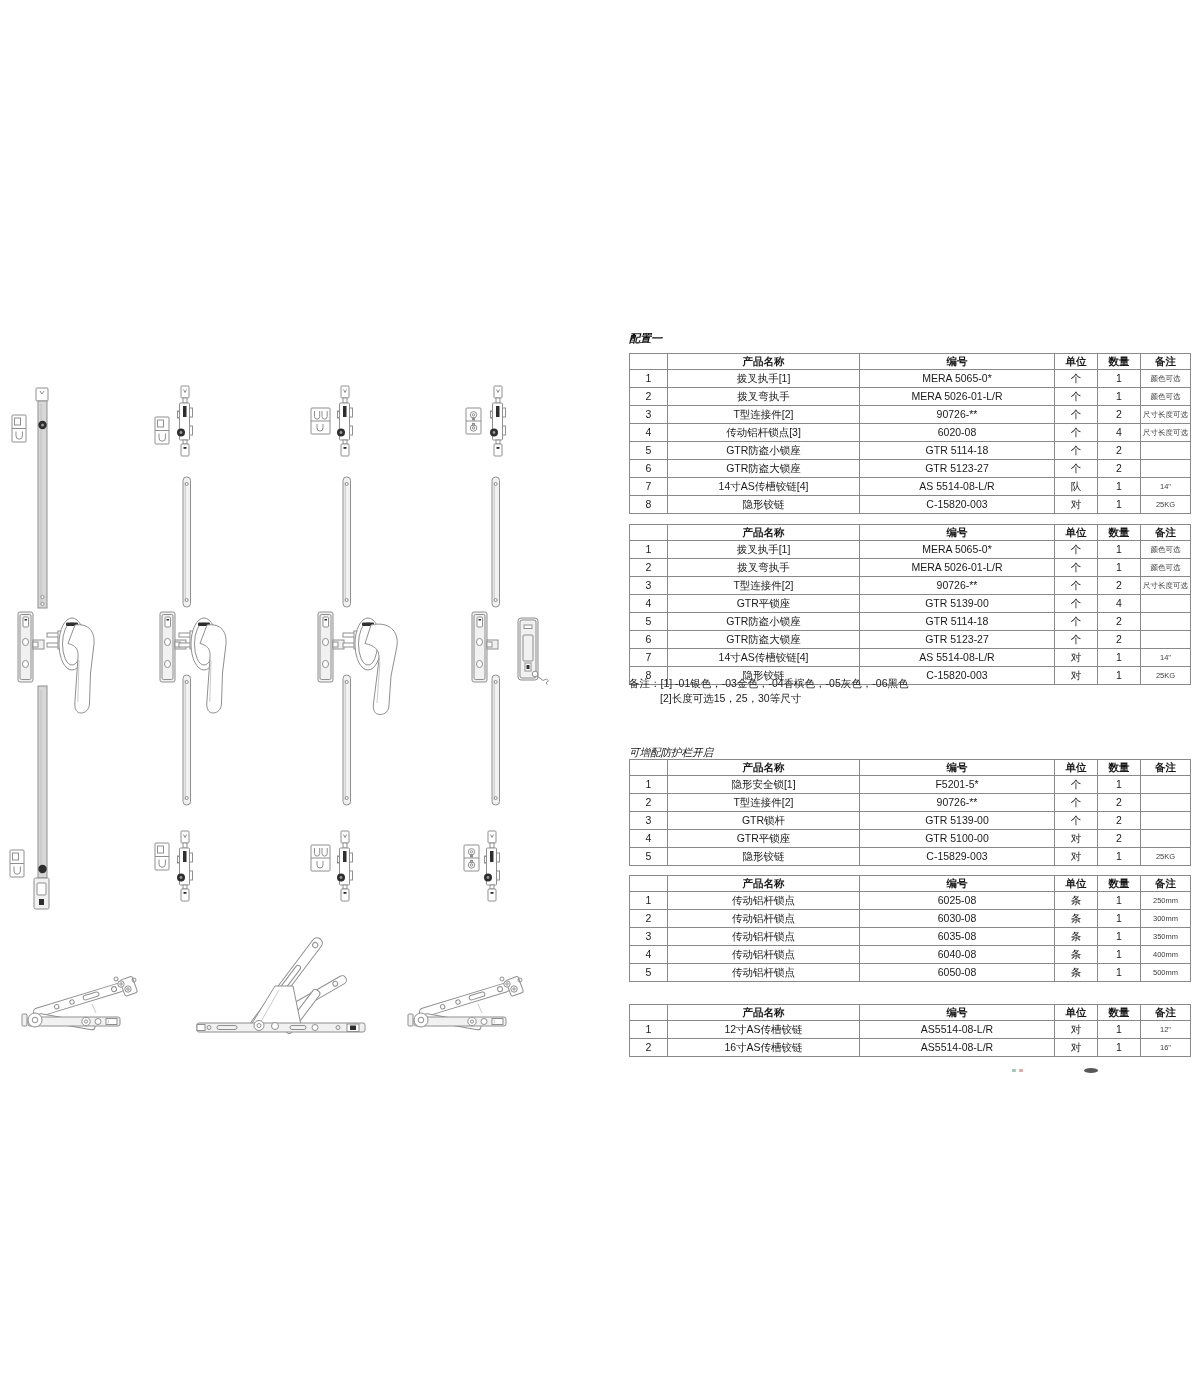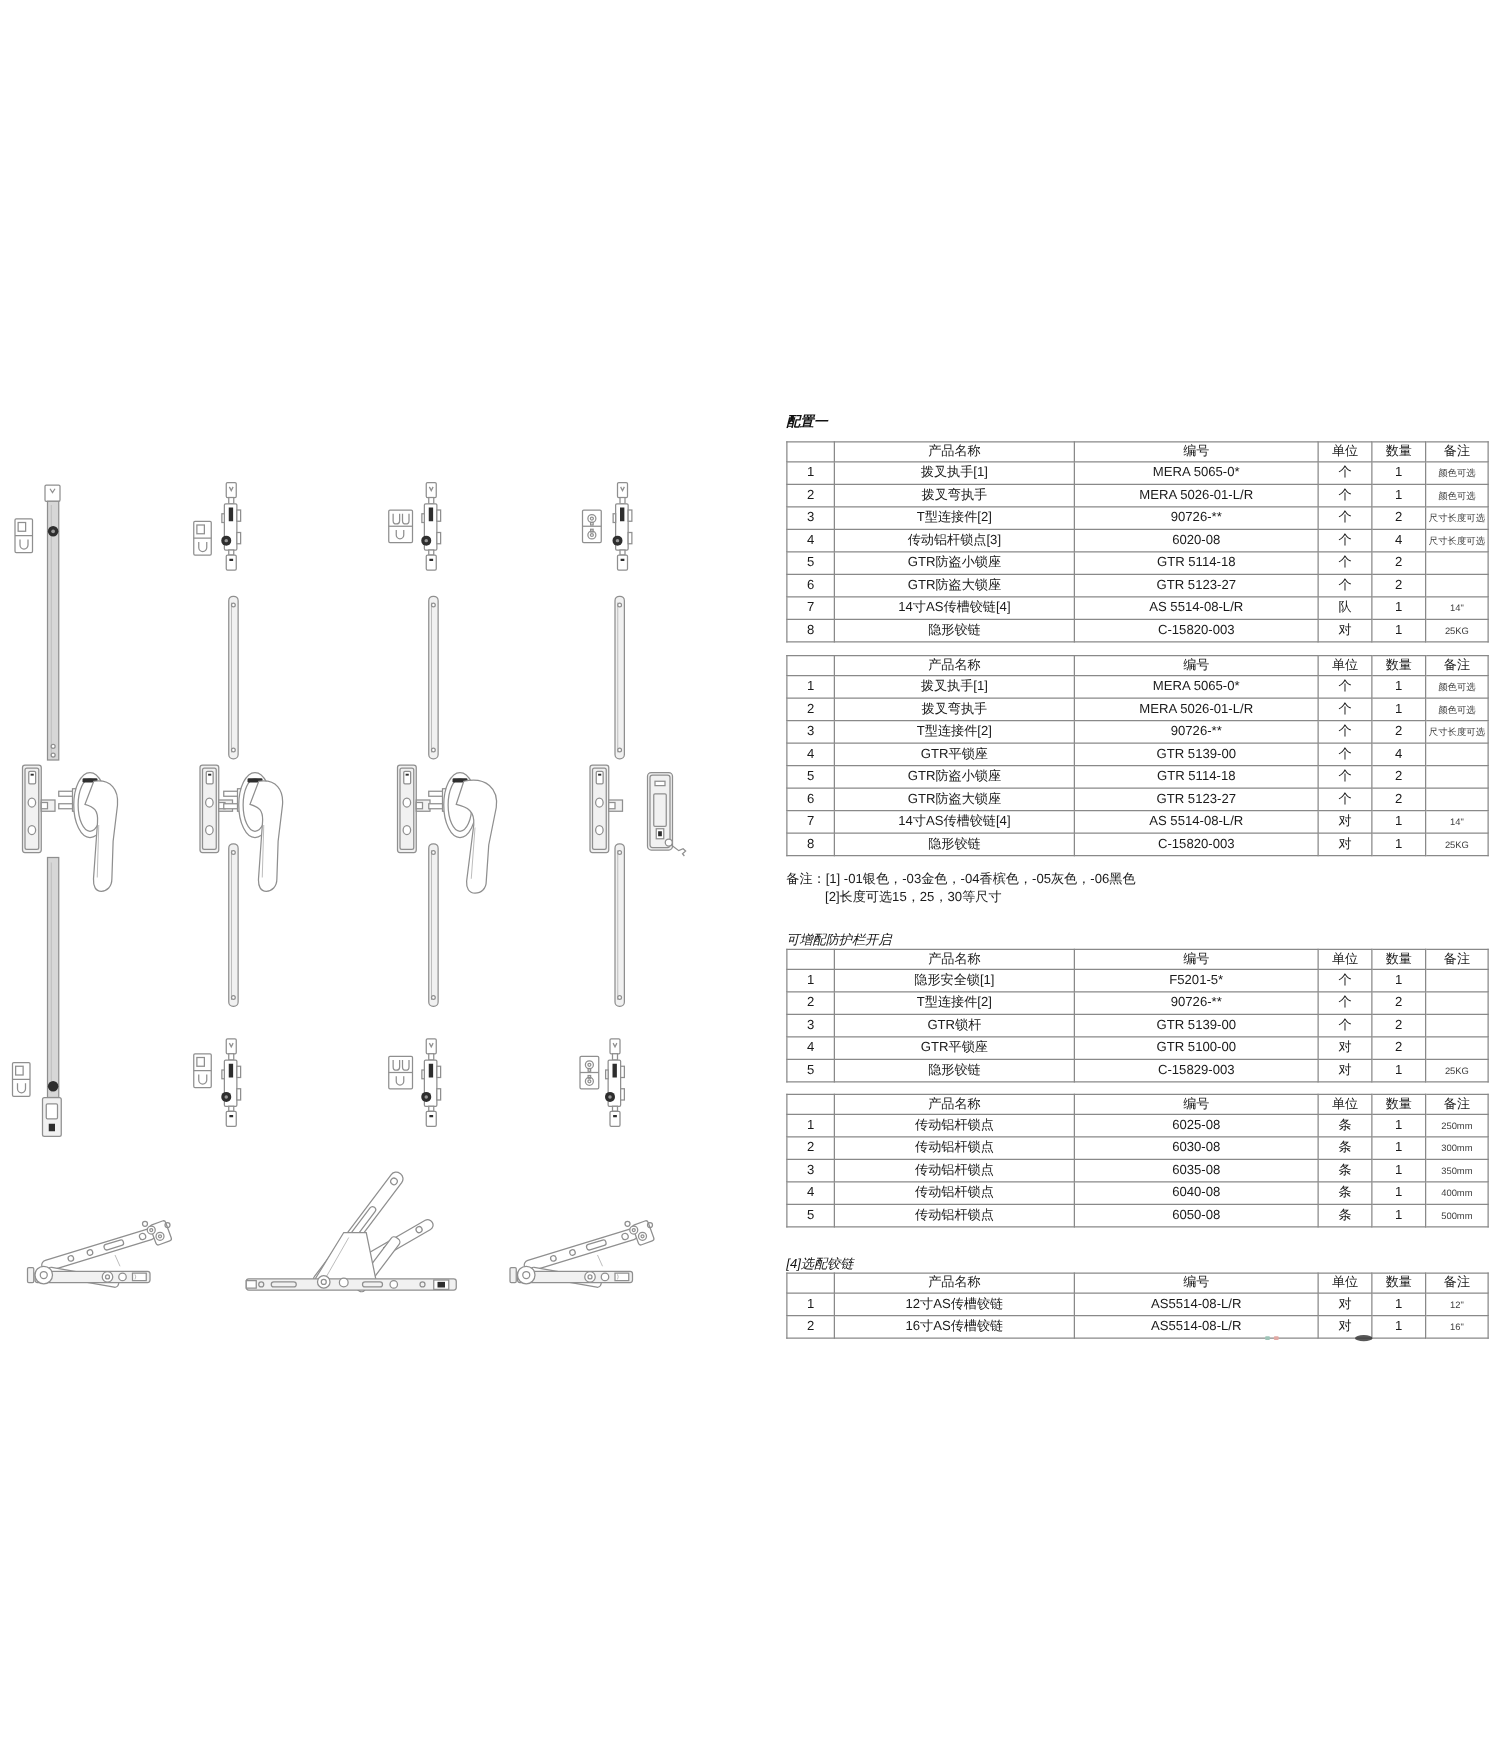--- a/index.html
+++ b/index.html
@@ -5,27 +5,27 @@
   html,body{margin:0;padding:0;background:#fff;}
   .page{position:relative;width:1200px;height:1400px;background:#ffffff;overflow:hidden;
         font-family:"Liberation Sans",sans-serif;color:#1a1a1a;}
 
   
   .section{position:absolute;left:629px;width:561px;}
   .sec-title{font-size:11px;line-height:14px;color:#111;font-weight:bold;margin:0;font-style:italic;}
   .sec-title.plain{font-weight:normal;font-size:10.5px;}
   .sec-gap{margin-bottom:8px;}
   table.tbl{width:100%;border-collapse:collapse;table-layout:fixed;}
-  table.tbl th{border:1px solid #898989;font-weight:normal;font-size:10.5px;height:15px;
+  table.tbl th{border:1px solid #898989;font-weight:bold;font-size:10.5px;height:15px;
                padding:0;line-height:1.05;white-space:nowrap;overflow:hidden;}
   table.tbl td{border:1px solid #898989;font-size:10.5px;height:17px;padding:0;
                text-align:center;line-height:1.05;white-space:nowrap;overflow:hidden;}
   table.tbl td.remark{font-size:7.5px;color:#3d3d3d;}
 
-  .notes{position:absolute;left:629px;top:696px;font-size:10.5px;line-height:15px;color:#1a1a1a;}
+  .notes{position:absolute;left:629px;top:676px;font-size:10.5px;line-height:15px;color:#1a1a1a;}
   .notes .row2{padding-left:31px;}
 
   
   .dot{position:absolute;width:4px;height:3px;border-radius:1px;}
   .dot.a{left:1012px;top:1069px;background:#9fc4b8;}
   .dot.b{left:1019px;top:1069px;background:#e0a9a4;}
   .smudge{position:absolute;left:1084px;top:1068px;width:14px;height:5px;border-radius:50%;
           background:#3a3a3a;opacity:.85;}
 
   
@@ -590,21 +590,20 @@
             <td>6050-08</td>
             <td>条</td>
             <td>1</td>
             <td class="remark">500mm</td>
           </tr>
         </tbody>
       </table>
   </div>
 
   <div class="section" style="top:1004px">
-    <div class="sec-title plain">[4]选配铰链</div>
     <table class="tbl">
         <colgroup>
           <col style="width: 38px;">
           <col style="width: 192px;">
           <col style="width: 195px;">
           <col style="width: 43px;">
           <col style="width: 43px;">
           <col style="width: 50px;">
         </colgroup>
         <thead>

